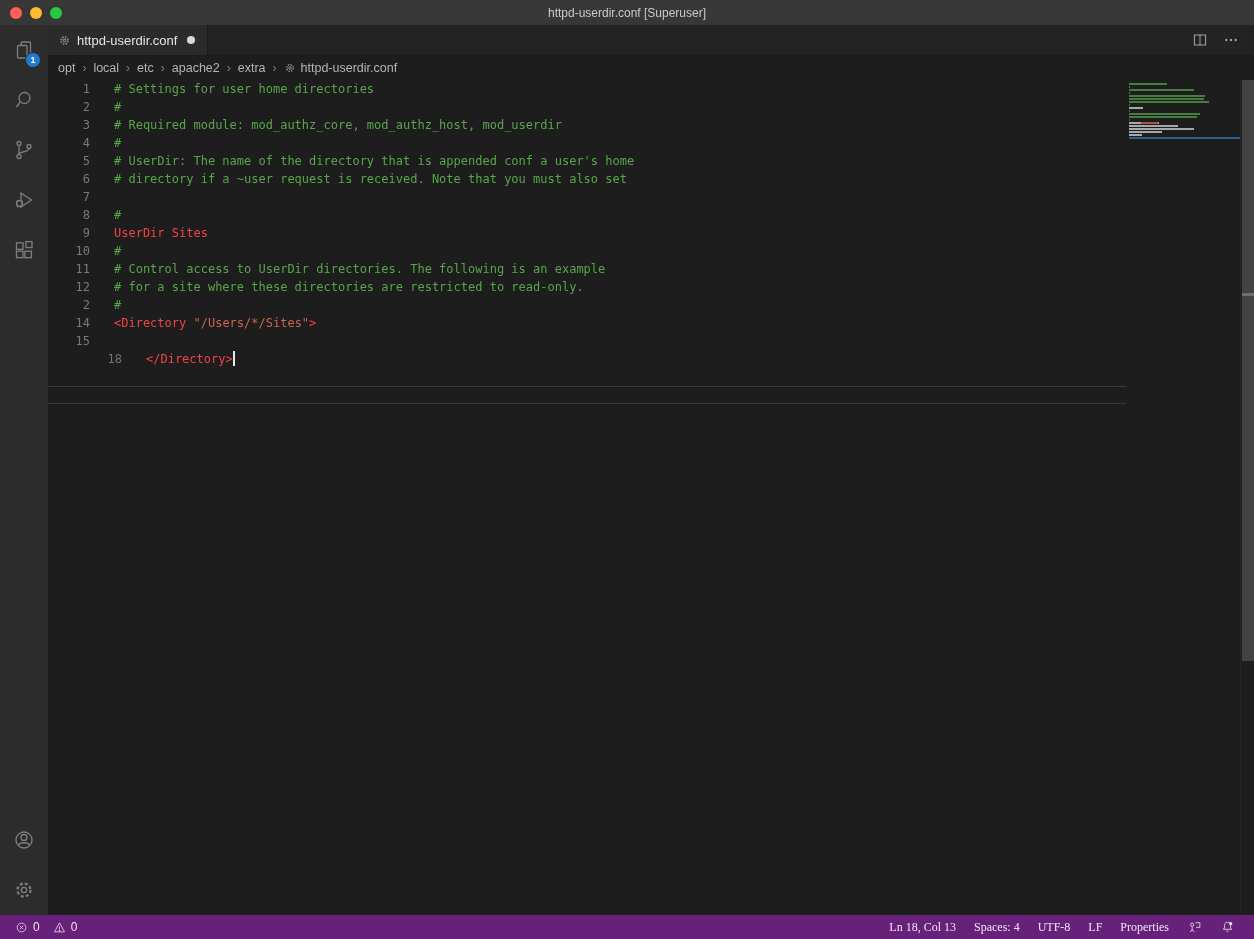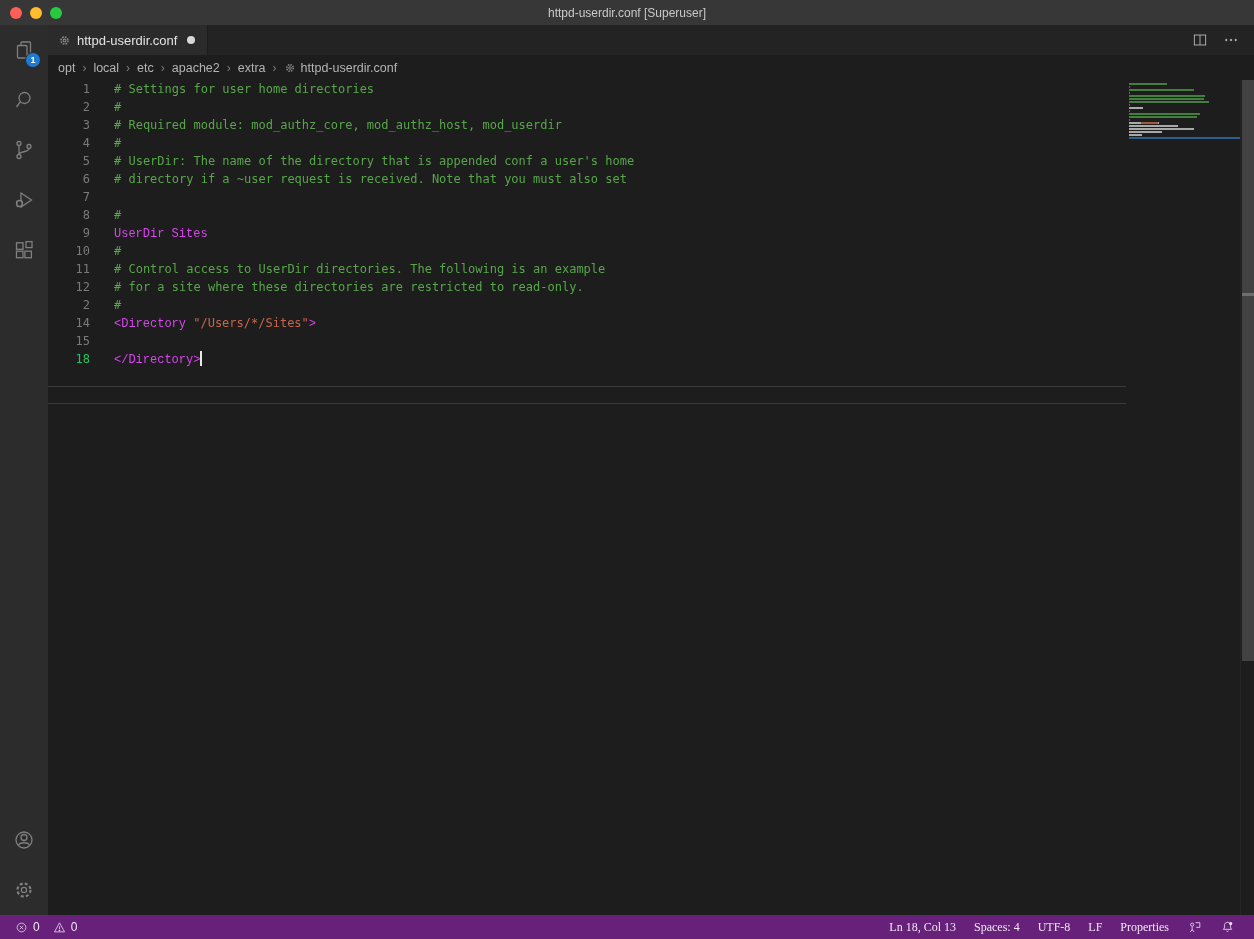--- a/index.html
+++ b/index.html
@@ -42,24 +42,24 @@
                 display:flex; align-items:center; padding-left:10px; font-size:12.5px; color:#b4b4b4; }
   .crumb { cursor:pointer; }
   .crumb-sep { color:#7c7c7c; margin:0 7px; font-size:12px; }
   .crumb-file { display:flex; align-items:center; gap:5px; cursor:pointer; }
 
   
   .code-area { position:absolute; top:55px; left:0; right:0; bottom:0; background:#1d1d1d;
                font-family:"DejaVu Sans Mono", monospace; font-size:12px; overflow:hidden; }
   .code-line { display:flex; height:18px; line-height:18px; white-space:pre; cursor:text; }
   .gutter-num { width:42px; text-align:right; color:#7a7a7a; flex:none; }
-  .gutter-num.current { color:#22c55e; }
+  .gutter-num.current { color:#737373;margin-left:32px; }
   .line-text { margin-left:24px; }
   .tok-comment { color:#57a64a; }
-  .tok-code { color:#d946ef;font-family:Liberation Mono, monospace; }
+  .tok-code { color:#ef4444; }
   .tok-string { color:#c7664d; }
   .cursor-caret { display:inline-block; width:2px; height:15px; background:#e8e8e8;
                   vertical-align:middle; margin-top:-2px; }
   .current-line-box { position:absolute; left:0; width:calc(100% - 128px); height:18px;
                       border-top:1px solid #3a3a3a; border-bottom:1px solid #3a3a3a;
                       pointer-events:none; }
 
   
   .minimap { position:absolute; top:0; right:14px; width:114px; bottom:0; padding:3px 0 0 3px;
              cursor:pointer; }

